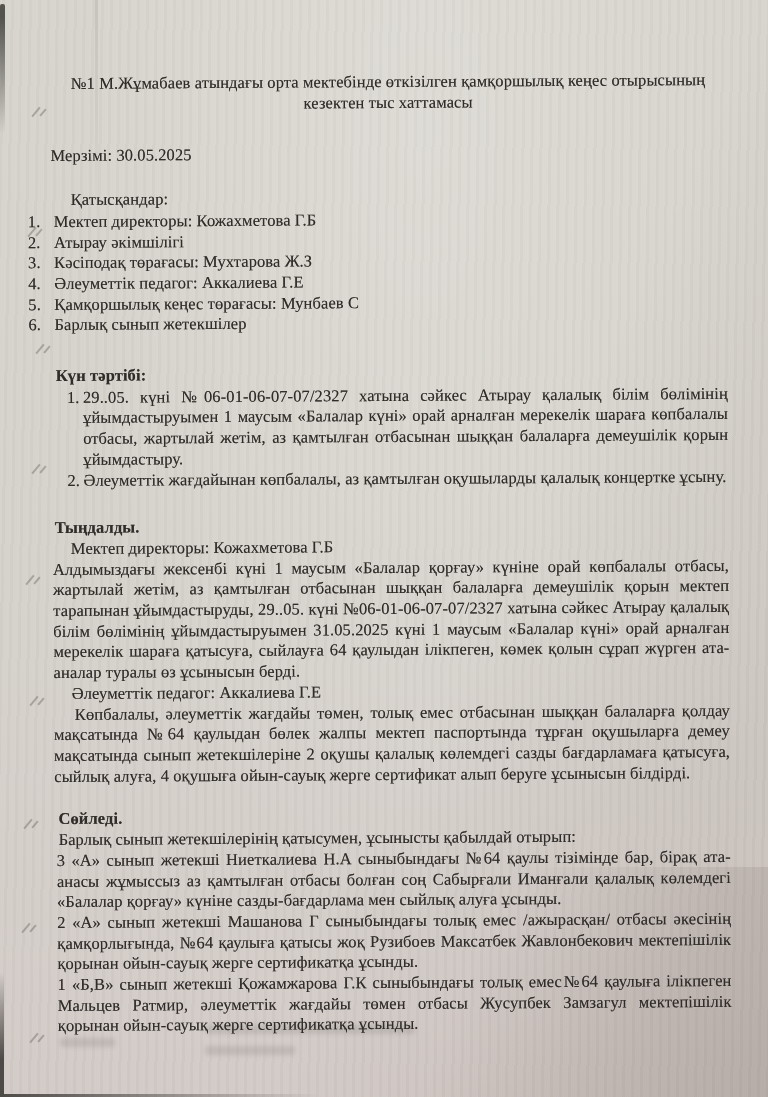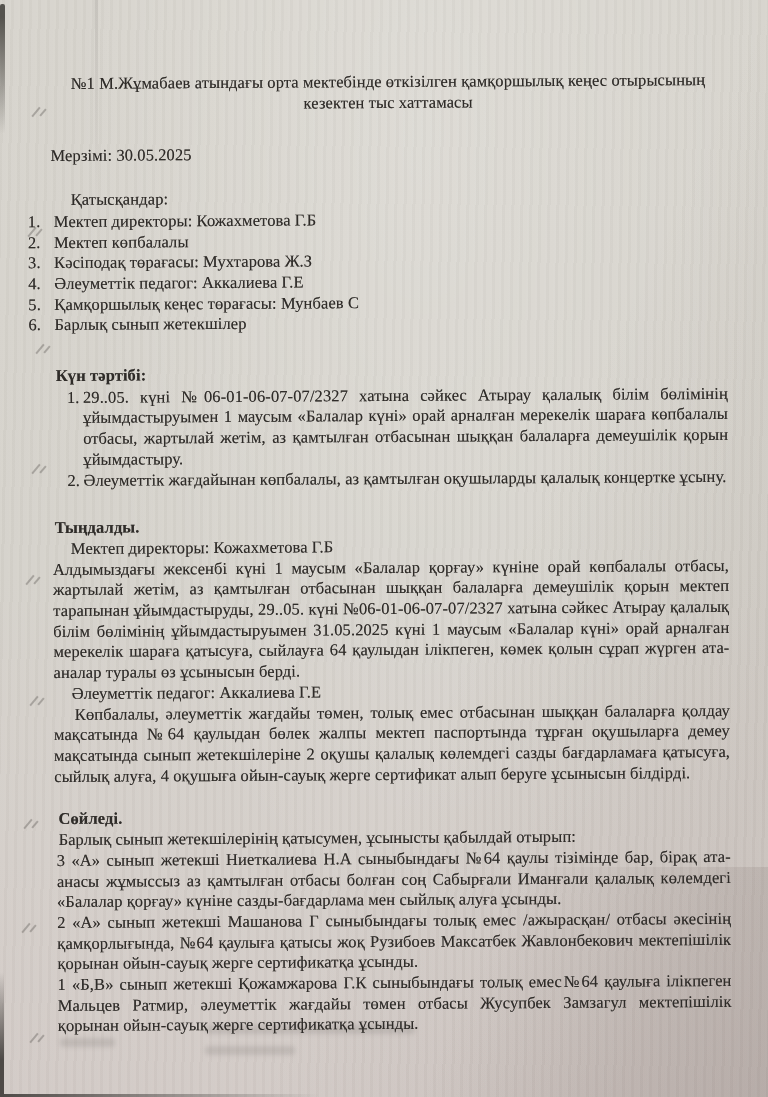--- a/index.html
+++ b/index.html
@@ -130,21 +130,21 @@
     <div class="date-line">Мерзімі: 30.05.2025</div>
 
     <div class="part-heading">Қатысқандар:</div>
     <ul class="participants">
       <li>
         <span class="num">1.</span>
         <span>Мектеп директоры: Кожахметова Г.Б</span>
       </li>
       <li>
         <span class="num">2.</span>
-        <span>Мектеп көпбалалы</span>
+        <span>Атырау әкімшілігі</span>
       </li>
       <li>
         <span class="num">3.</span>
         <span>Кәсіподақ төрағасы: Мухтарова Ж.З</span>
       </li>
       <li>
         <span class="num">4.</span>
         <span>Әлеуметтік педагог: Аккалиева Г.Е</span>
       </li>
       <li>

